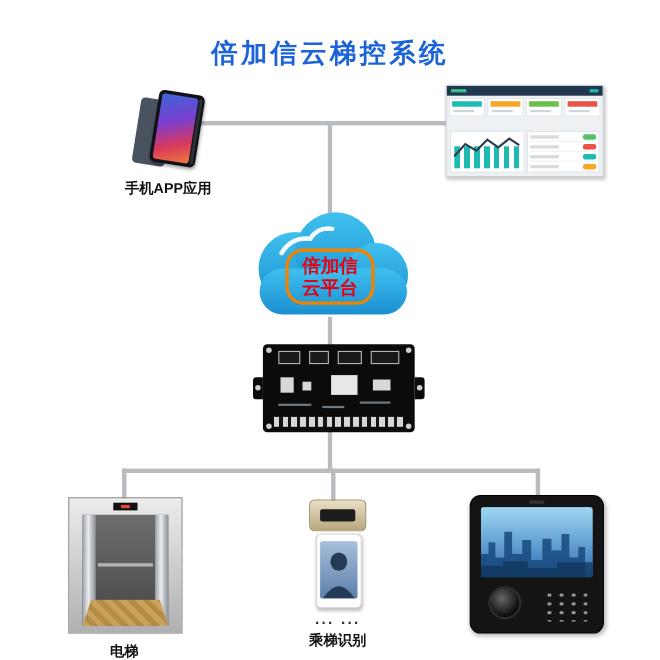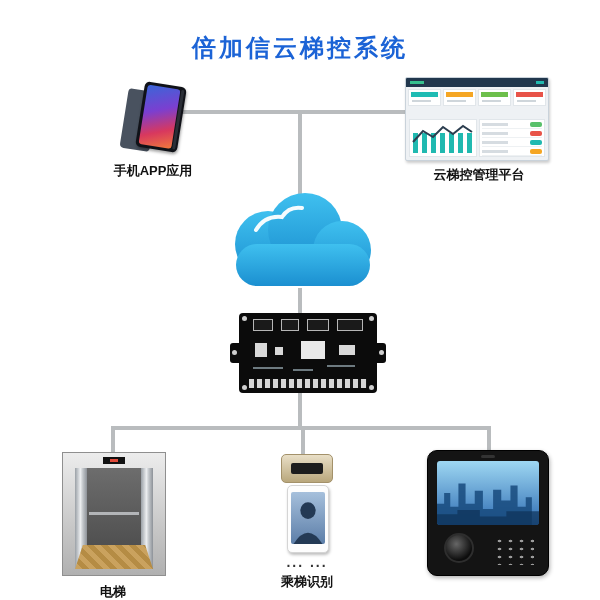--- a/index.html
+++ b/index.html
@@ -186,20 +186,24 @@
         </linearGradient>
       </defs>
       <g fill="url(#cg)">
         <circle cx="58" cy="56" r="33"></circle>
         <circle cx="95" cy="42" r="37"></circle>
         <circle cx="132" cy="62" r="29"></circle>
         <rect x="26" y="56" width="134" height="42" rx="21"></rect>
       </g>
       <path d="M46 42 q9,-15 26,-13 q7,-11 20,-9" stroke="#ffffff" stroke-width="4" fill="none" stroke-linecap="round" opacity="0.95"></path>
     </svg>
+    <div class="cloud-badge">
+      <span>倍加信</span><br>
+      <span>云平台</span>
+    </div>
   </div>
 
   <div class="controller">
     <div class="ear l">
         <div class="screw" style="left:2px;top:7px;"></div>
       </div>
     <div class="ear r">
         <div class="screw" style="left:2px;top:7px;"></div>
       </div>
     <div class="screw" style="left:3px;top:3px;"></div>
@@ -256,17 +260,16 @@
         <rect width="100" height="60" fill="url(#sky)"></rect>
         <path d="M0 60 V40 h7 V30 h6 V43 h8 V21 h7 V40 h9 V28 h8 V45 h10 V27 h8 V37 h9 V23 h7 V43 h8 V34 h6 V60 Z" fill="#174a7c" opacity="0.85"></path>
         <path d="M0 60 V50 h20 V46 h22 V52 h26 V47 h32 V60 Z" fill="#0e3257" opacity="0.7"></path>
       </svg>
     </div>
     <div class="int-cam"></div>
     <div class="int-pad"></div>
   </div>
 
   <div class="label lab-phone">手机APP应用</div>
-  <div class="label lab-platform">云梯控管理平台</div>
   <div class="label lab-elevator">电梯</div>
   <div class="label lab-recognition">乘梯识别</div>
 
 </div>
 
 </body></html>

